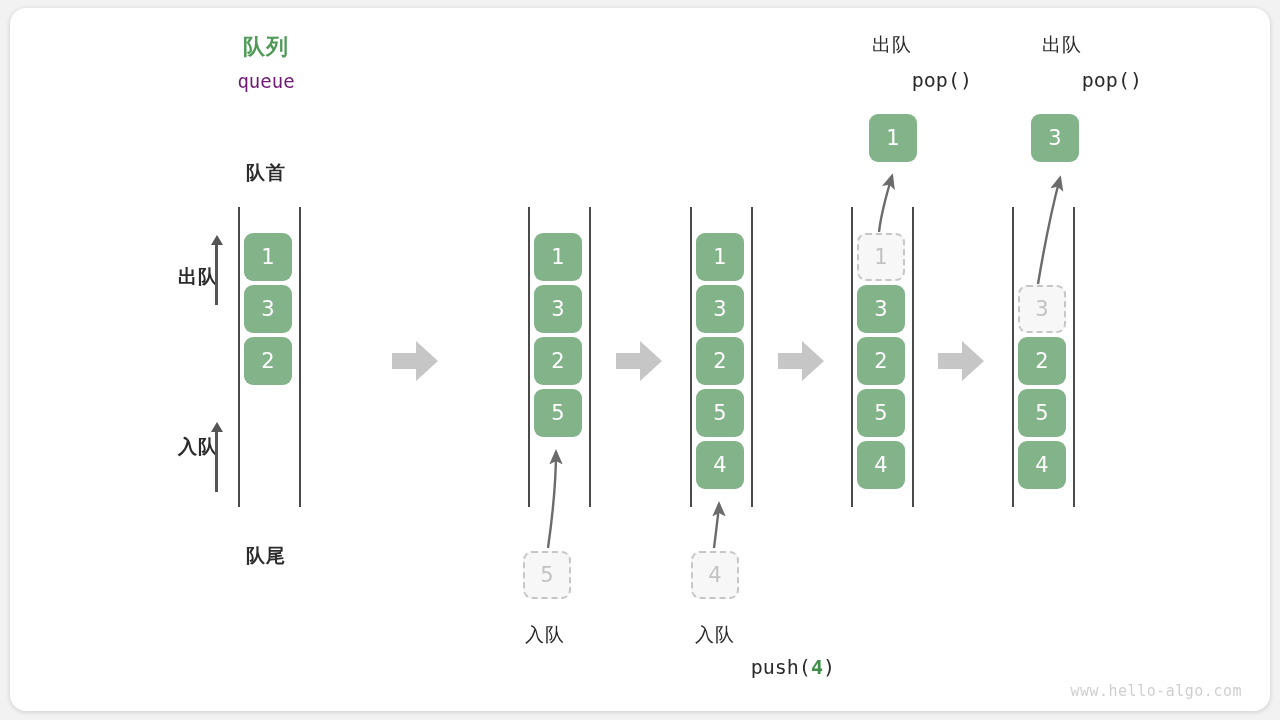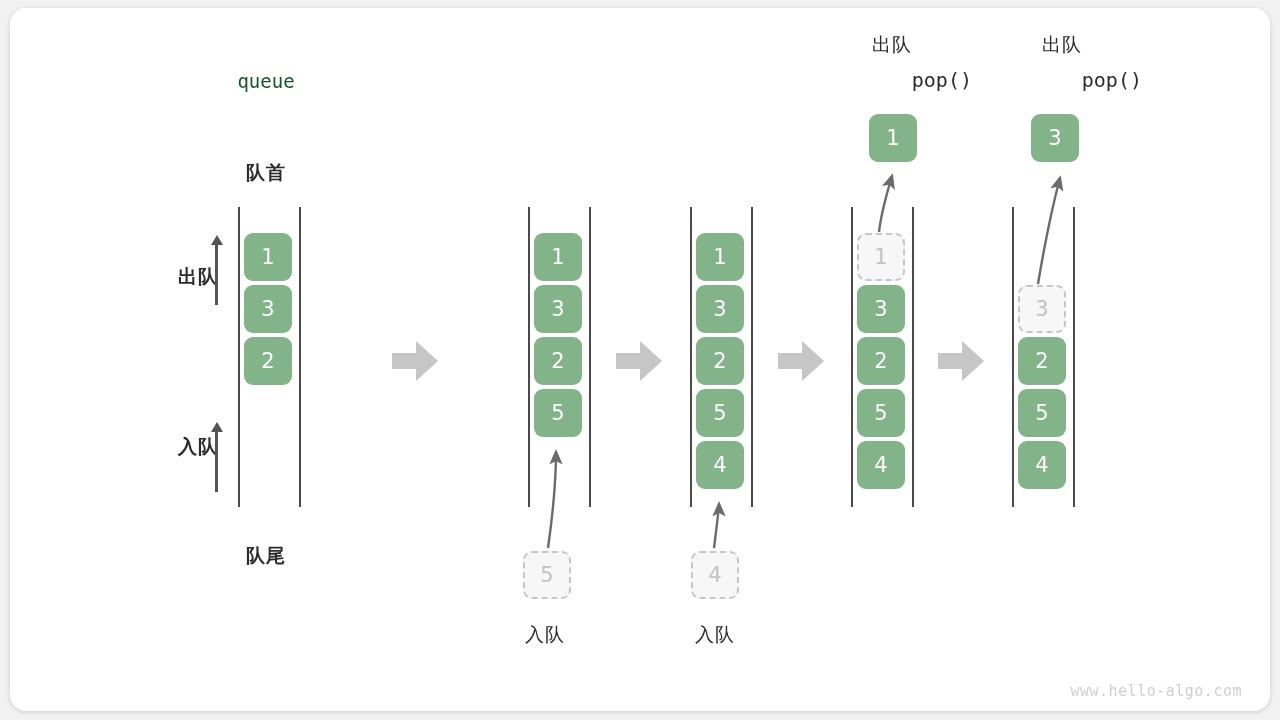--- a/index.html
+++ b/index.html
@@ -36,21 +36,21 @@
     text-align: center;
     font-size: 22px;
     font-weight: bold;
     color: #4e9a56;
     letter-spacing: 1px;
   }
   .title-en {
     position: absolute;
     text-align: center;
     font-size: 19px;
-    color: #14532d;
+    color: #701a75;
     font-family: "DejaVu Sans Mono", "Liberation Mono", monospace;
   }
   .side-label {
     position: absolute;
     text-align: center;
     font-size: 19px;
     font-weight: bold;
     color: #2b2b2b;
     letter-spacing: 1px;
   }
@@ -148,20 +148,21 @@
     font-family: "DejaVu Sans Mono", "Liberation Mono", monospace;
     letter-spacing: 0.5px;
   }
 </style>
 </head>
 <body>
 
 <div id="canvas">
   <div class="card"></div>
 
+  <div class="title-cn" style="left:186px; top:32px; width:160px;">队列</div>
   <div class="title-en" style="left:186px; top:70px; width:160px;">queue</div>
 
   <div class="side-label" style="left:186px; top:543px; width:160px;">队尾</div>
   <div class="side-label" style="left:186px; top:160px; width:160px;">队首</div>
 
   <div class="side-label" style="left:130px; top:264px; width:88px; text-align:right;">出队</div>
   <div class="side-label" style="left:130px; top:434px; width:88px; text-align:right;">入队</div>
 
   <div class="varrow" style="left:215px; top:243px; height:62px;"></div>
   <div class="varrow" style="left:215px; top:430px; height:62px;"></div>
@@ -191,20 +192,21 @@
 
   <div class="rail" style="left:690px; top:207px; height:300px;"></div>
   <div class="rail" style="left:751px; top:207px; height:300px;"></div>
   <div class="cell" style="left:696px; top:233px;">1</div>
   <div class="cell" style="left:696px; top:285px;">3</div>
   <div class="cell" style="left:696px; top:337px;">2</div>
   <div class="cell" style="left:696px; top:389px;">5</div>
   <div class="cell" style="left:696px; top:441px;">4</div>
   <div class="cell ghost" style="left:691px; top:551px;">4</div>
   <div class="op-label-cn" style="left:635px; top:622px; width:160px;">入队</div>
+  <div class="op-label-code" style="left:635px; top:655px; width:200px;"><span>push(</span><span class="num">4</span><span>)</span></div>
 
   <svg class="step-arrow" style="left:778px; top:341px;" viewBox="0 0 46 40">
     <polygon points="0,12 24,12 24,0 46,20 24,40 24,28 0,28" fill="#c6c6c6"></polygon>
   </svg>
 
   <div class="rail" style="left:851px; top:207px; height:300px;"></div>
   <div class="rail" style="left:912px; top:207px; height:300px;"></div>
   <div class="cell ghost" style="left:857px; top:233px;">1</div>
   <div class="cell" style="left:857px; top:285px;">3</div>
   <div class="cell" style="left:857px; top:337px;">2</div>

